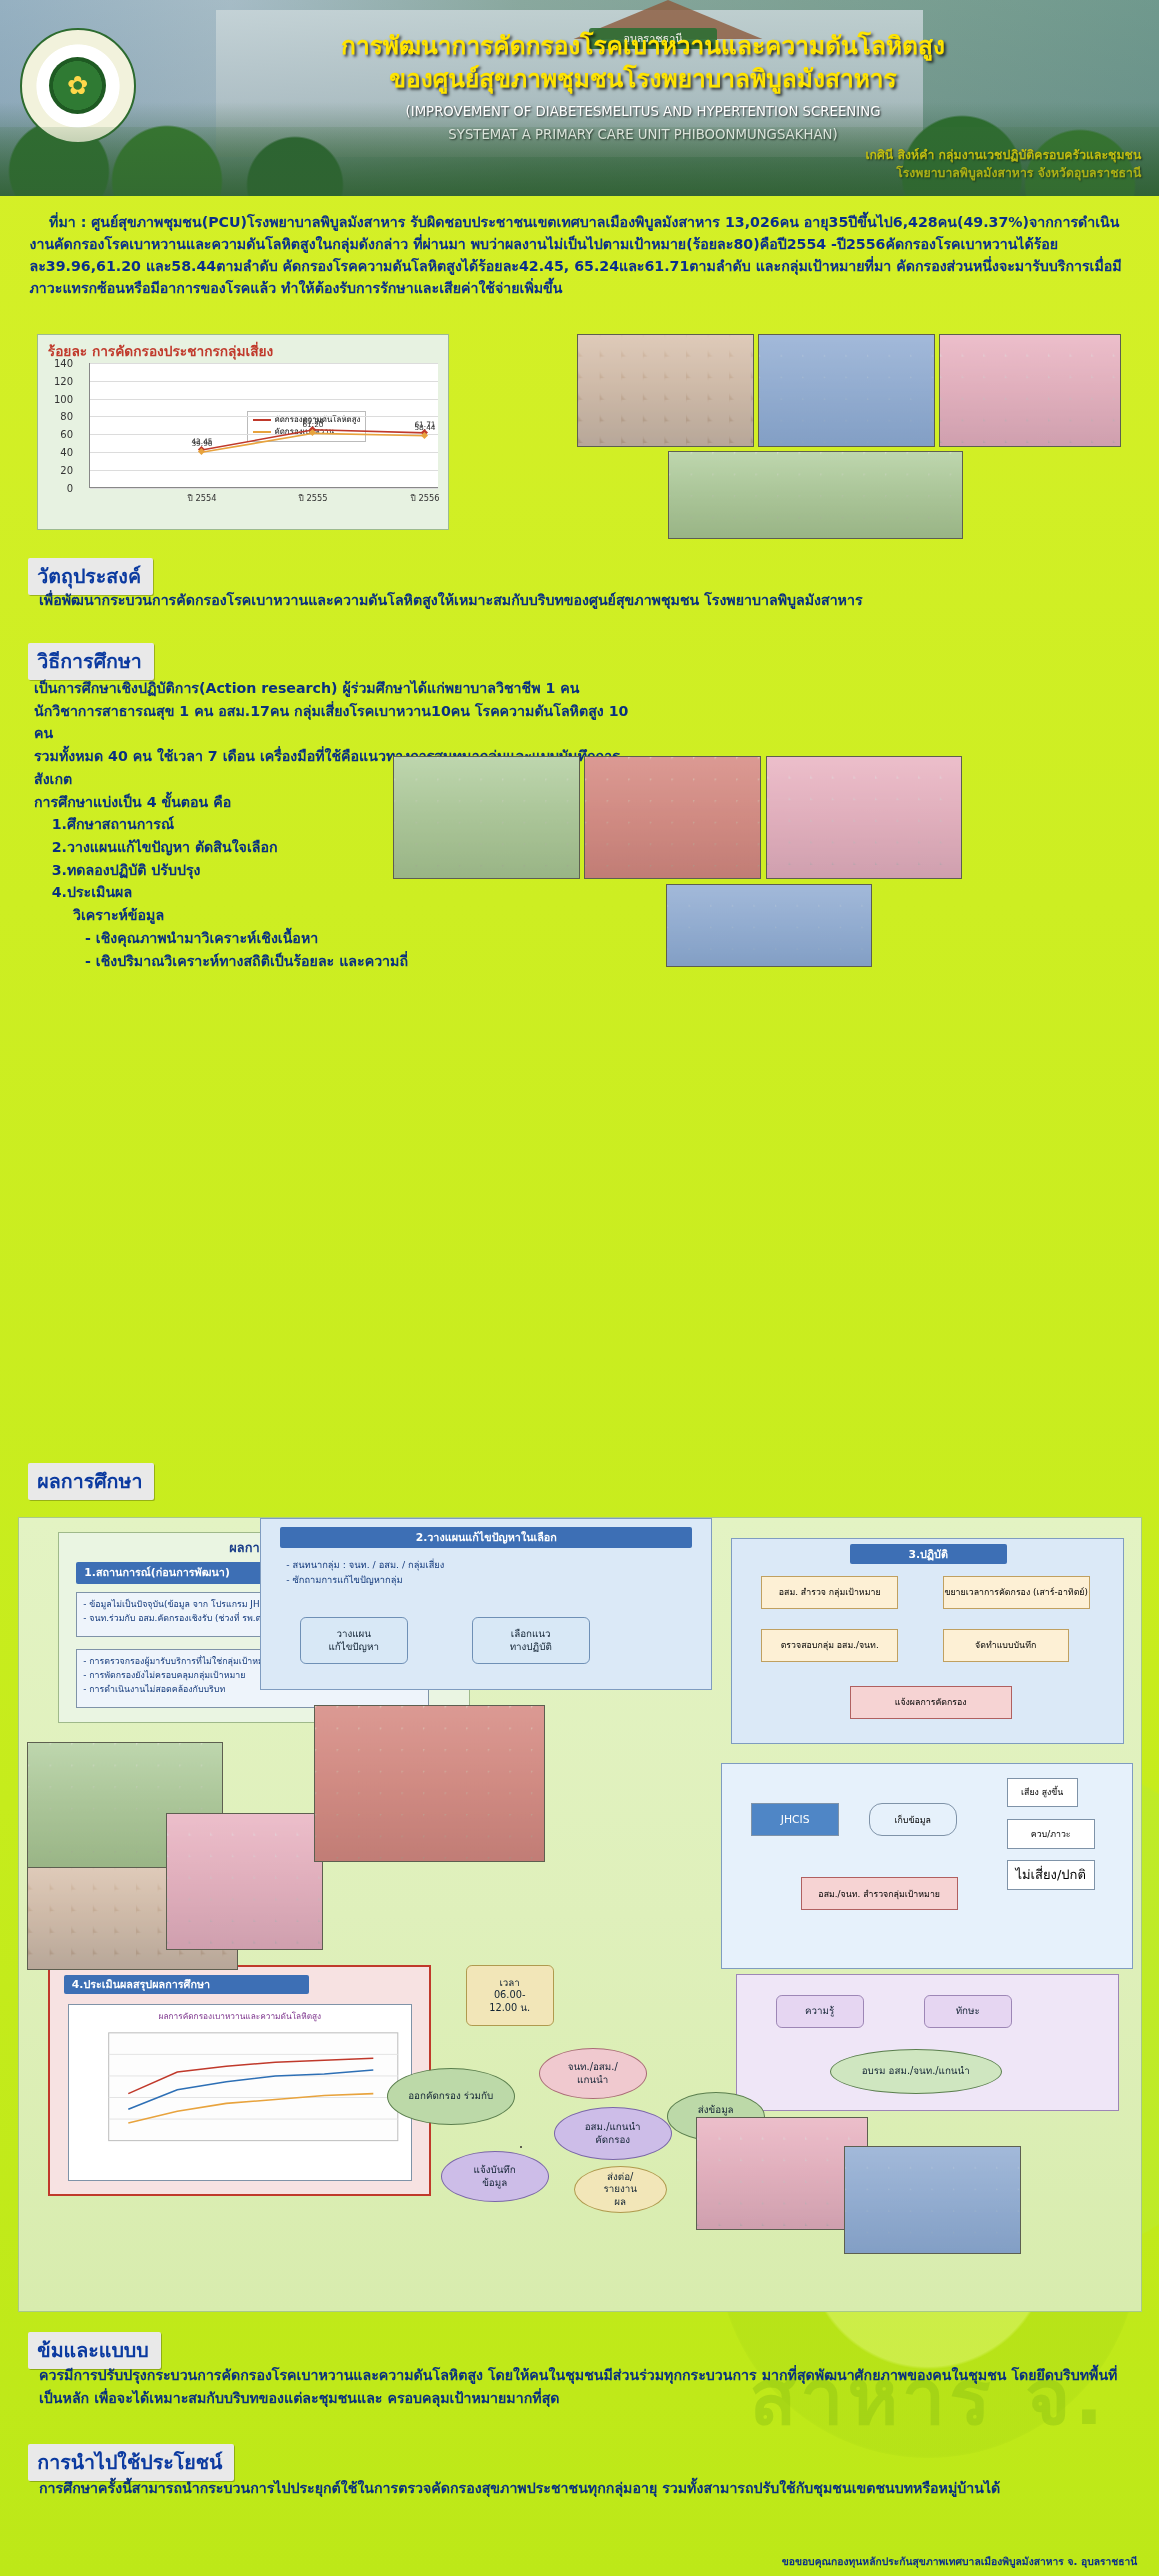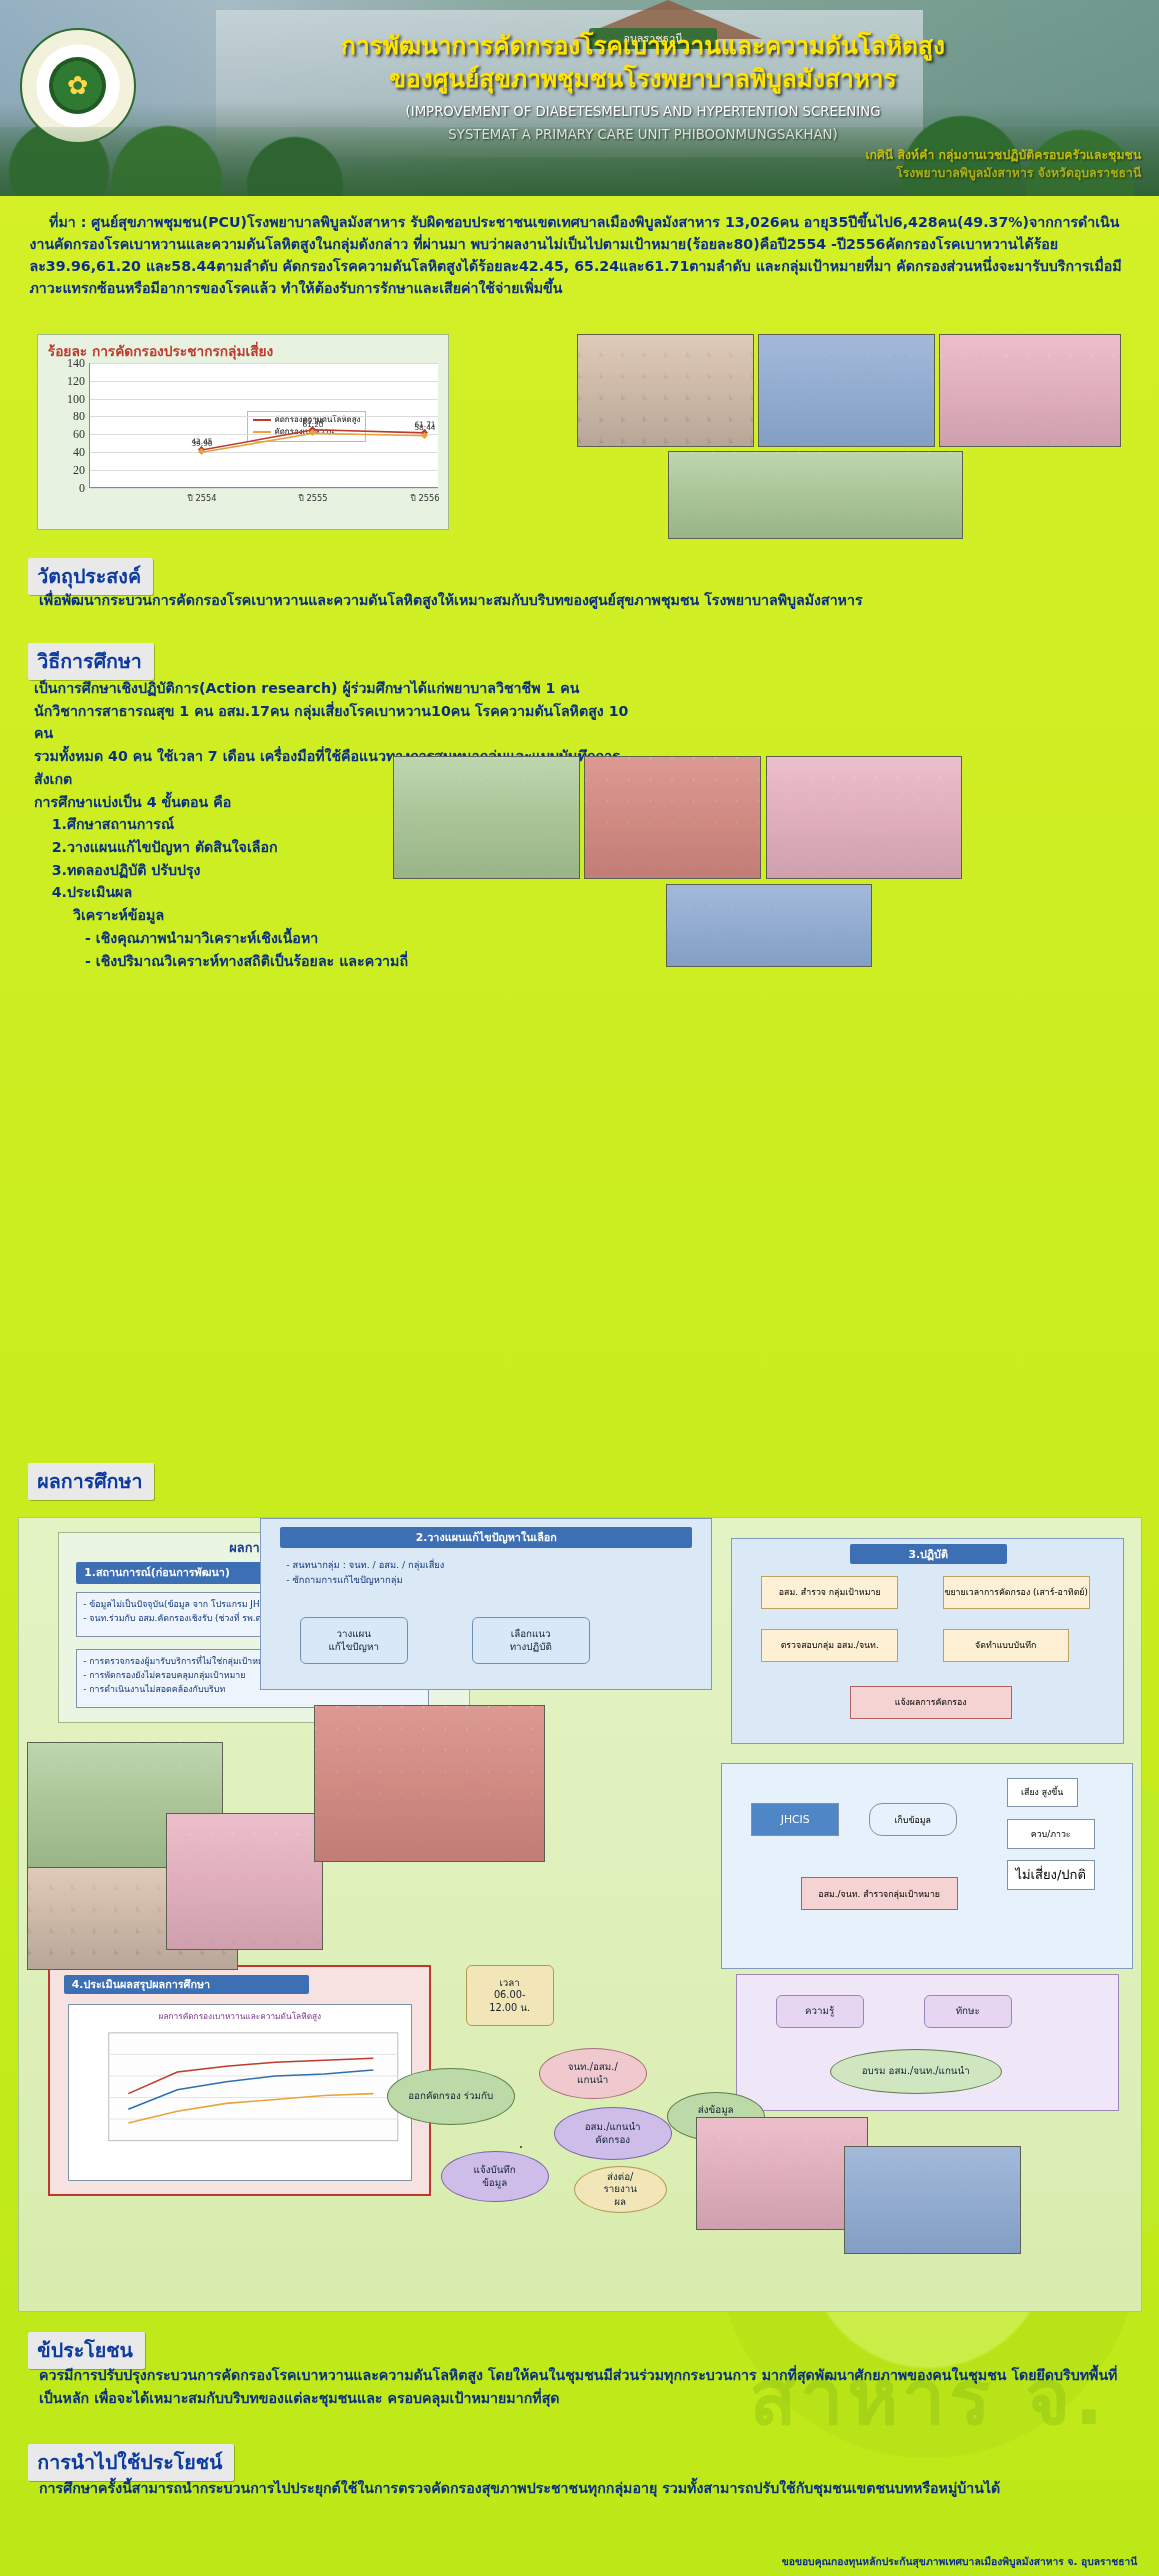--- a/index.html
+++ b/index.html
@@ -116,21 +116,21 @@
     background:#e7f2e1; border:1px solid #9dbb8e;
   }
   .chart-title{
     position:absolute; left:9.8px; top:4.9px; color:#c0392b; font-size:13.7px; font-weight:bold;
   }
   .plot{
     position:absolute; left:51px; top:27.5px; right:9.8px; bottom:41px;
     background:#ffffff; border-left:1px solid #888; border-bottom:1px solid #888;
   }
   .gl{ position:absolute; left:0; right:0; height:1px; background:#dcdcdc; }
-  .ytick{ position:absolute; right:100%; margin-right:5px; transform:translateY(-50%); font-size:12px; color:#333;font-family:Liberation Serif, serif; }
+  .ytick{ position:absolute; right:100%; margin-right:17px; transform:translateY(-50%); font-size:10px; color:#333; }
   .xtick{ position:absolute; top:100%; margin-top:3.9px; transform:translateX(-50%); font-size:8.3px; color:#333; white-space:nowrap;}
   .dot{ position:absolute; width:4.9px;height:4.9px; margin:-2.9px 0 0 -2.9px; transform:rotate(45deg); }
   .dlabel{ position:absolute; font-size:7.4px; color:#333; transform:translate(-50%,-140%); white-space:nowrap;}
   .legend{
     position:absolute; left:157px; bottom:45px; background:#fff; border:1px solid #bbb;
     font-size:7.9px; padding:2.9px 4.9px; line-height:1.5;
   }
   .legend i{ display:inline-block; width:17.7px; height:2px; vertical-align:middle; margin-right:3.9px;}
   
   .photo{
@@ -426,21 +426,21 @@
       </div>
     <div class="photo" style="left:501px; top:628px; width:0; height:0;"></div>
     <div class="photo" style="left:677px; top:599px; width:172px; height:113px;">
         <div class="ph p-pink"></div>
       </div>
     <div class="photo" style="left:825px; top:628px; width:177px; height:108px;">
         <div class="ph p-blue"></div>
       </div>
   </div>
 
-  <div class="sec-head" style="left:27.5px; top:2332px;">ข้ประโยชน</div>
+  <div class="sec-head" style="left:27.5px; top:2332px;">ข้มและแบบบ</div>
   <div class="sec-body" style="left:39px; top:2364px; width:1080px;">ควรมีการปรับปรุงกระบวนการคัดกรองโรคเบาหวานและความดันโลหิตสูง โดยให้คนในชุมชนมีส่วนร่วมทุกกระบวนการ มากที่สุดพัฒนาศักยภาพของคนในชุมชน โดยยึดบริบทพื้นที่เป็นหลัก เพื่อจะได้เหมาะสมกับบริบทของแต่ละชุมชนและ ครอบคลุมเป้าหมายมากที่สุด</div>
 
   <div class="sec-head" style="left:27.5px; top:2444px;">การนำไปใช้ประโยชน์</div>
   <div class="sec-body" style="left:39px; top:2477px; width:1080px;">การศึกษาครั้งนี้สามารถนำกระบวนการไปประยุกต์ใช้ในการตรวจคัดกรองสุขภาพประชาชนทุกกลุ่มอายุ รวมทั้งสามารถปรับใช้กับชุมชนเขตชนบทหรือหมู่บ้านได้</div>
 
   <div class="footer-note">ขอขอบคุณกองทุนหลักประกันสุขภาพเทศบาลเมืองพิบูลมังสาหาร จ. อุบลราชธานี</div>
 </div>
 
 
 </body></html>

